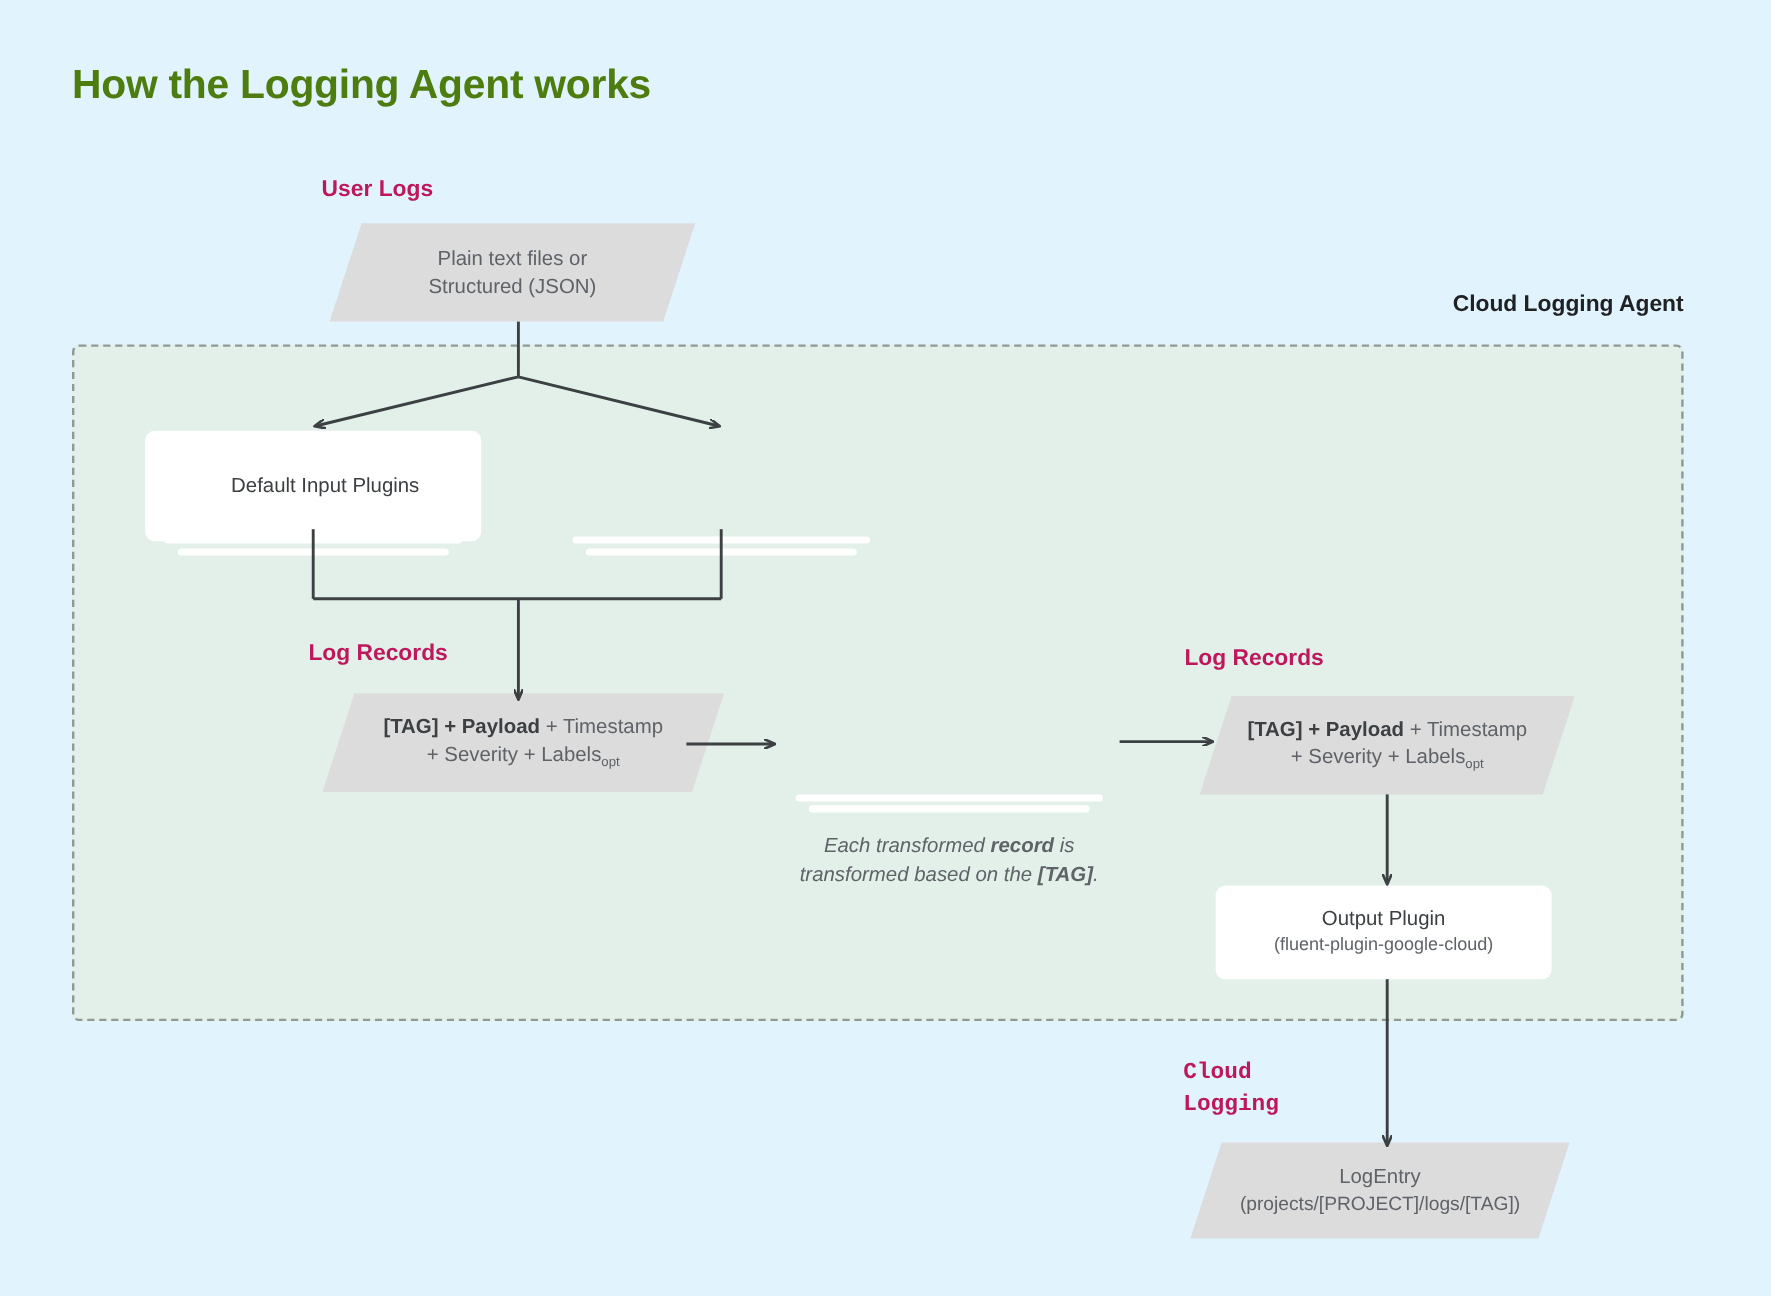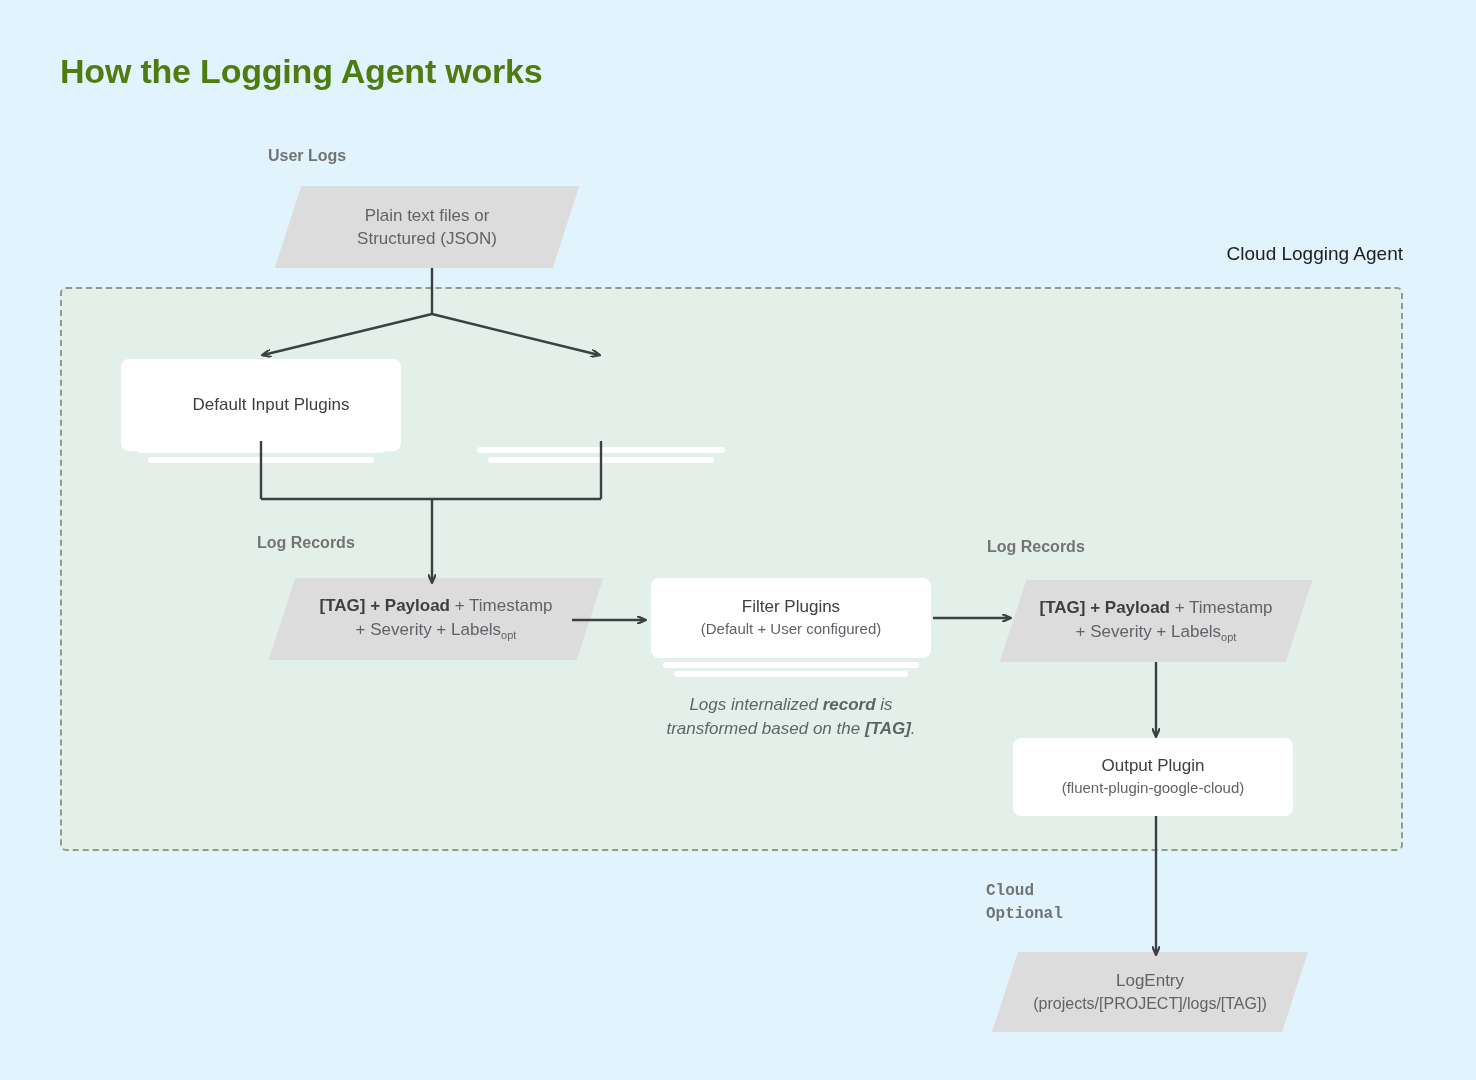--- a/index.html
+++ b/index.html
@@ -44,31 +44,31 @@
     background: #e2f0e9;
     border: 2px dashed #8e9a94;
     border-radius: 6px;
     box-sizing: border-box;
   }
   #agent-region-label {
     position: absolute;
     right: 73px;
     top: 241px;
     font-size: 19px;
-    font-weight: 400;
+    font-weight: 700;
     color: #202124;
     white-space: nowrap;
   }
 
   
   .section-label {
     position: absolute;
-    font-size: 16px;
+    font-size: 19px;
     font-weight: 700;
-    color: #737373;
+    color: #be185d;
     white-space: nowrap;
     line-height: 1.42;
   }
   #label-user-logs   { left: 268px; top: 145px; }
   #label-log-records-left  { left: 257px; top: 532px; }
   #label-log-records-right { left: 987px; top: 536px; }
   #label-cloud-logging { left: 986px; top: 880px; font-family: Liberation Mono, monospace; }
 
   
   .parallelogram {
@@ -186,21 +186,21 @@
   <div id="page-title">How the Logging Agent works</div>
 
   <div id="agent-region"></div>
   <div id="agent-region-label" class="section-label">Cloud Logging Agent</div>
 
   <div id="label-user-logs" class="section-label">User Logs</div>
   <div id="label-log-records-left" class="section-label">Log Records</div>
   <div id="label-log-records-right" class="section-label">Log Records</div>
   <div id="label-cloud-logging" class="section-label">
     <div>Cloud</div>
-    <div>Optional</div>
+    <div>Logging</div>
   </div>
 
   <div id="para-user-logs" class="parallelogram">
     <div class="para-text">
       <span>Plain text files or</span>
       <span>Structured (JSON)</span>
     </div>
   </div>
 
   <div class="stack-line" style="left:137px; top:447px; width:248px;"></div>
@@ -214,27 +214,23 @@
 
   <div id="para-log-records-left" class="parallelogram">
     <div class="para-text">
       <span class="tagline"><b>[TAG] + Payload</b><span> + Timestamp</span></span>
       <span class="tagline"><span>+ Severity + Labels</span><span class="sub-opt">opt</span></span>
     </div>
   </div>
 
   <div class="stack-line" style="left:663px; top:662px; width:256px;"></div>
   <div class="stack-line" style="left:674px; top:671px; width:234px;"></div>
-  <div id="card-filter" class="card">
-    <div class="card-title">Filter Plugins</div>
-    <div class="card-sub">(Default + User configured)</div>
-  </div>
 
   <div id="filter-note">
-    <div><span>Logs internalized </span><b>record</b><span> is</span></div>
+    <div><span>Each transformed </span><b>record</b><span> is</span></div>
     <div><span>transformed based on the </span><b>[TAG]</b><span>.</span></div>
   </div>
 
   <div id="para-log-records-right" class="parallelogram">
     <div class="para-text">
       <span class="tagline"><b>[TAG] + Payload</b><span> + Timestamp</span></span>
       <span class="tagline"><span>+ Severity + Labels</span><span class="sub-opt">opt</span></span>
     </div>
   </div>
 

